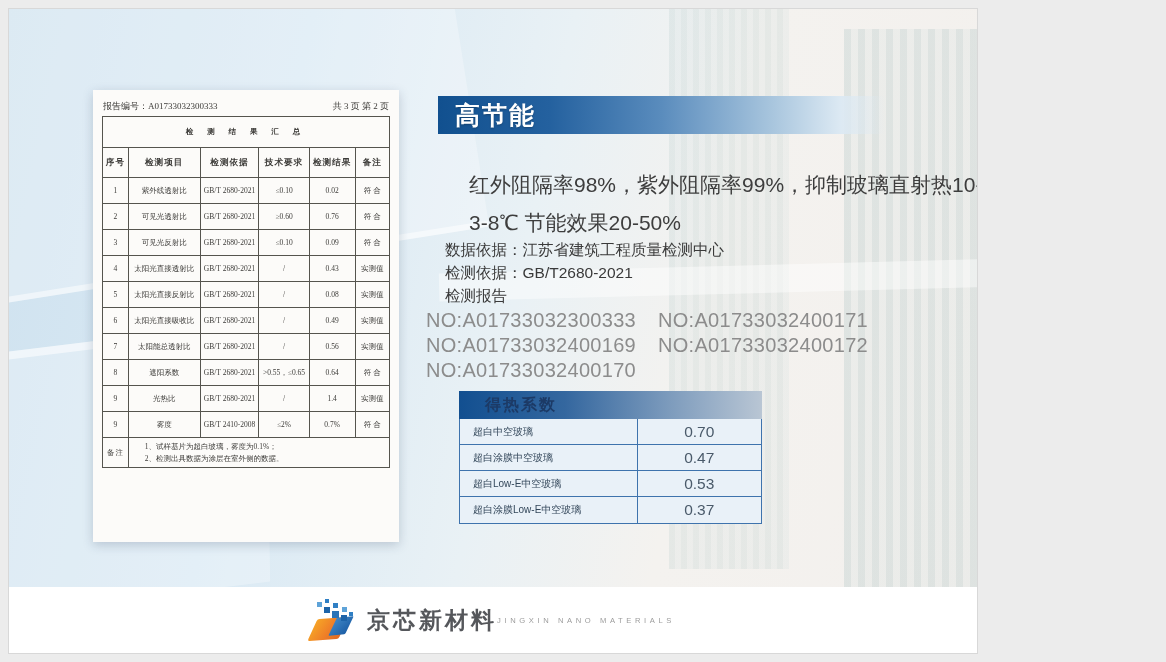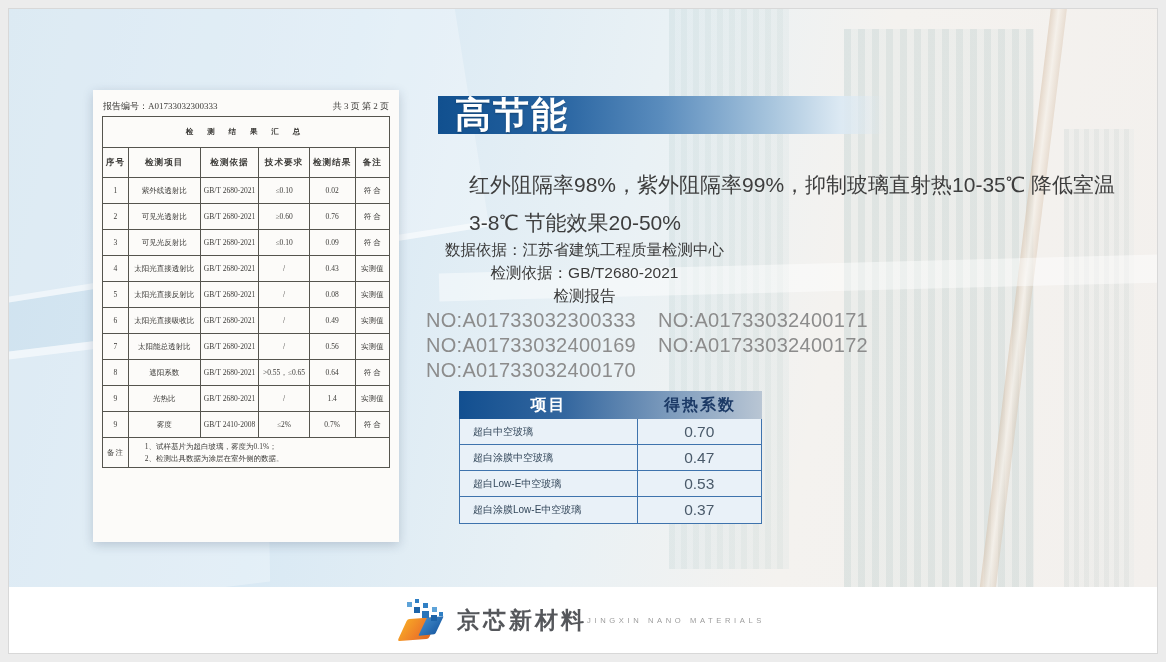--- a/index.html
+++ b/index.html
@@ -1,19 +1,19 @@
 <!DOCTYPE html>
 <html><head>
 <meta charset="utf-8">
 <style>
   * { margin:0; padding:0; box-sizing:border-box; }
   html,body { width:1166px; height:662px; }
   body { background:#ececec; font-family:"Liberation Sans", sans-serif; position:relative; overflow:hidden; }
 
-  .slide { position:absolute; left:8px; top:8px; width:1150px; height:646px;
+  .slide { position:absolute; left:8px; top:8px; width:970px; height:646px;
            background:#ffffff; border:1px solid #d8d8d8; overflow:hidden; }
 
   
   .bg { position:absolute; left:0; top:0; width:100%; height:580px;
         background:linear-gradient(102deg,#cfe2ef 0%,#d9e9f4 28%,#e9f1f5 52%,#f4f2ef 70%,#f3f0ed 100%); }
   .bg-panel { position:absolute; background:rgba(255,255,255,0.28); }
   .bg-panel.p1 { left:-60px; top:-40px; width:520px; height:300px; transform:rotate(-9deg); border-bottom:6px solid rgba(255,255,255,0.5); }
   .bg-panel.p2 { left:-40px; top:330px; width:300px; height:260px; transform:rotate(-7deg) skewX(-6deg); border-top:8px solid rgba(255,255,255,0.55); }
   .bg-tower { position:absolute; opacity:0.13; }
   .bg-tower.t1 { left:660px; top:0; width:120px; height:560px;
@@ -67,28 +67,28 @@
   .doc-empty-box { display:inline-block; border:1px solid #55544e; padding:2px 7px;
         font-size:8.5px; letter-spacing:4px; }
   .doc-notes-label { font-size:8.6px; letter-spacing:1px; }
   .doc-notes-cell { text-align:left !important; white-space:normal !important;
         font-size:7.4px; line-height:1.55; padding:3px 16px !important; }
 
   
   .banner { position:absolute; left:429px; top:87px; width:447px; height:38px;
         background:linear-gradient(to right,#11508f 0%,#24619f 25%,#5a8cbd 50%,#a9c6de 75%,#dcE9f3 90%,rgba(235,243,249,0) 100%);
         display:flex; align-items:center; }
-  .banner-title { color:#ffffff; font-weight:bold; font-size:36px; letter-spacing:2px;
+  .banner-title { color:#ffffff; font-weight:bold; font-size:25px; letter-spacing:2px;
         padding-left:17px; text-shadow:0 1px 2px rgba(0,0,0,0.25); }
 
   .intro { position:absolute; left:460px; top:157px; width:648px;
         font-size:21px; line-height:38px; color:#3d3d3d; }
 
   .info { position:absolute; left:436px; top:229px; font-size:15.5px; line-height:23px; color:#3a3a3a; }
-  .info div { margin-bottom:0;text-align:center; }
+  .info div { margin-bottom:0; }
 
   .report-nos { position:absolute; left:417px; top:300px; display:grid;
         grid-template-columns:232px auto; grid-auto-rows:25px;
         font-size:20px; color:#8c8c8c; letter-spacing:0.3px; }
 
   .heat-table { position:absolute; left:450px; top:382px; width:303px; }
   .heat-header { display:flex; height:28px;
         background:linear-gradient(to right,#124f90 0%,#34679f 35%,#7e9cbd 70%,#b9c6d4 100%); }
   .heat-header .hc1 { width:59%; display:flex; align-items:center; justify-content:center;
         color:#ffffff; font-weight:bold; font-size:16px; letter-spacing:2px; }
@@ -266,21 +266,20 @@
 
   <span>NO:A01733032300333</span>
       <span>NO:A01733032400171</span>
       <span>NO:A01733032400169</span>
       <span>NO:A01733032400172</span>
       <span>NO:A01733032400170</span>
     </div>
 
   <div class="heat-table">
     <div class="heat-header">
-      <div class="hc1">项目</div>
       <div class="hc2">得热系数</div>
     </div>
     <div class="heat-body">
 
         <div class="heat-row">
           <div class="c1">超白中空玻璃</div>
           <div class="c2">0.70</div>
         </div>
 
         <div class="heat-row">

